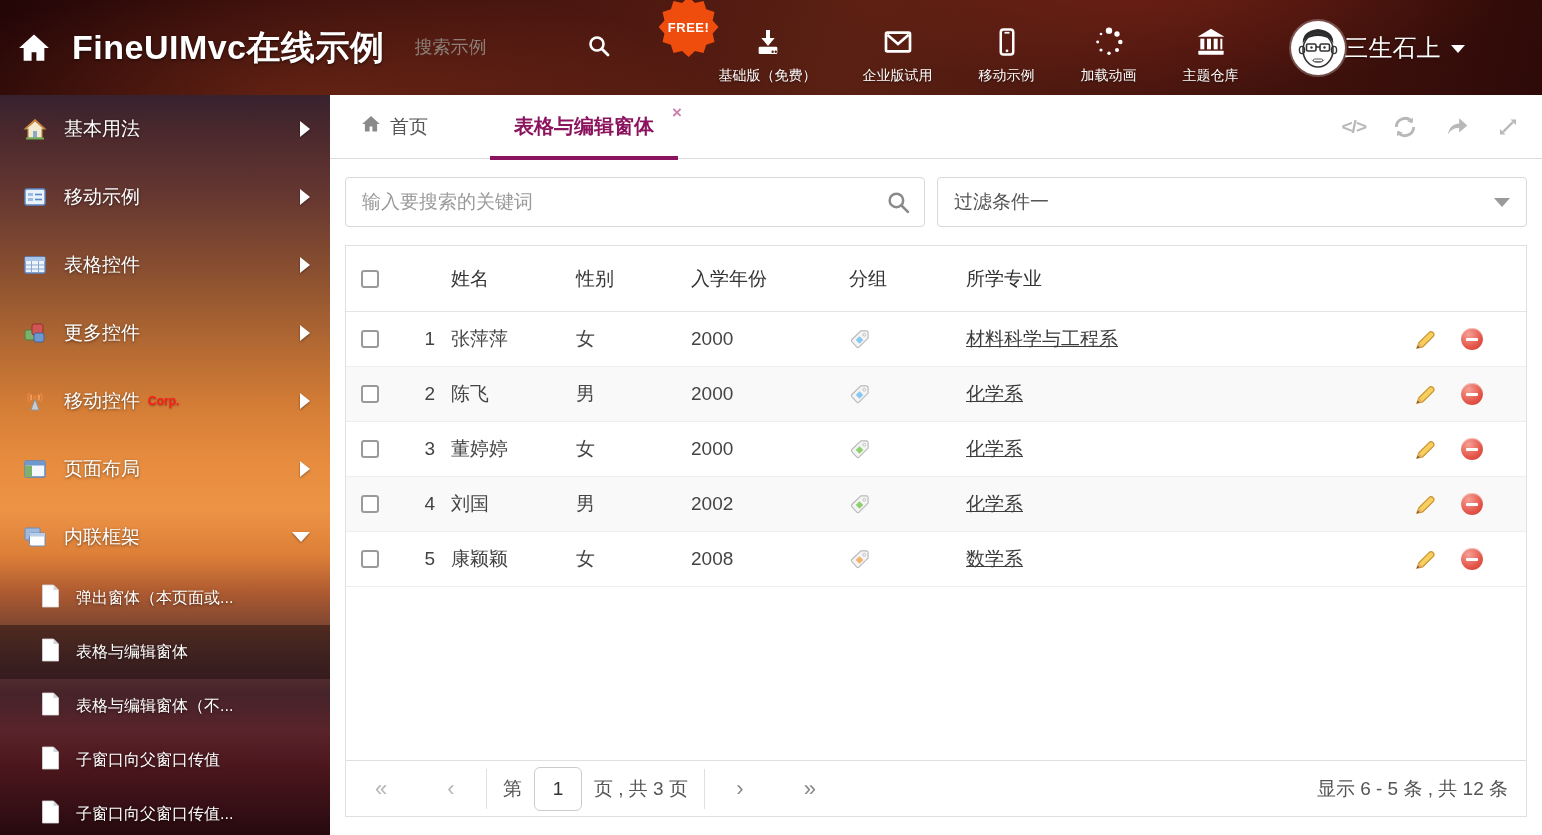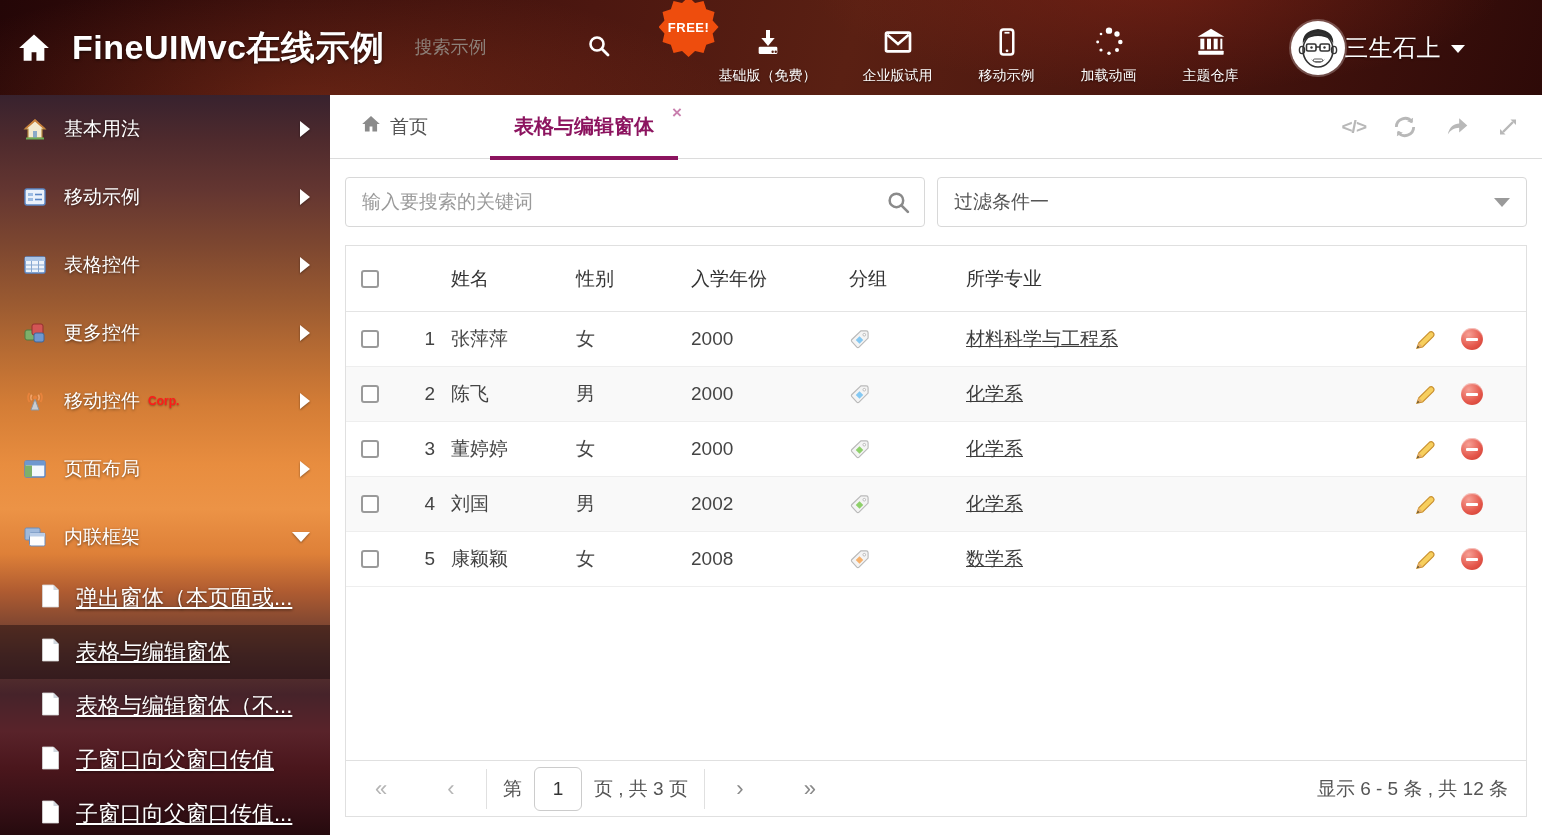--- a/index.html
+++ b/index.html
@@ -48,22 +48,22 @@
   .side-item .slbl { margin-left:16px; font-size:19px; text-shadow:0 1px 3px rgba(0,0,0,.55); }
   .side-item .sbadge { margin-left:8px; font-size:12px; color:#ff1a1a; font-weight:bold;
     text-shadow:0 1px 2px rgba(0,0,0,.4); }
   .side-item .arr { margin-left:auto; margin-right:6px; }
   .arr-r { width:0; height:0; border-top:8px solid transparent; border-bottom:8px solid transparent;
     border-left:10px solid #fff; filter:drop-shadow(0 1px 1px rgba(0,0,0,.4)); }
   .arr-d { width:0; height:0; border-left:9px solid transparent; border-right:9px solid transparent;
     border-top:10px solid #fff; filter:drop-shadow(0 1px 1px rgba(0,0,0,.4)); }
   .side-child { height:54px; display:flex; align-items:center; padding-left:40px; cursor:pointer; }
   .side-child.selected { background:rgba(22,8,14,.45); }
-  .side-child .slbl { margin-left:15px; font-size:22px; white-space:nowrap;
-    text-shadow:0 1px 3px rgba(0,0,0,.55);text-decoration:underline; }
+  .side-child .slbl { margin-left:15px; font-size:16px; white-space:nowrap;
+    text-shadow:0 1px 3px rgba(0,0,0,.55); }
 
   
   .main { position:absolute; left:330px; top:95px; width:1212px; height:740px; background:#fff; }
 
   .tabbar { height:64px; border-bottom:1px solid #dcdcdc; display:flex; align-items:center; position:relative; }
   .tab-home { display:flex; align-items:flex-start; margin-left:30px; cursor:pointer; color:#555; }
   .tab-home .tlbl { font-size:19px; margin-left:8px; }
   .tab-active { position:relative; margin-left:62px; height:64px; display:flex; align-items:center; cursor:pointer; }
   .tab-active .tlbl { font-size:20px; font-weight:bold; color:#8c145f; padding:0 24px; }
   .tab-active .underline { position:absolute; left:0; right:0; bottom:-1px; height:4px; background:#8c145f; }

